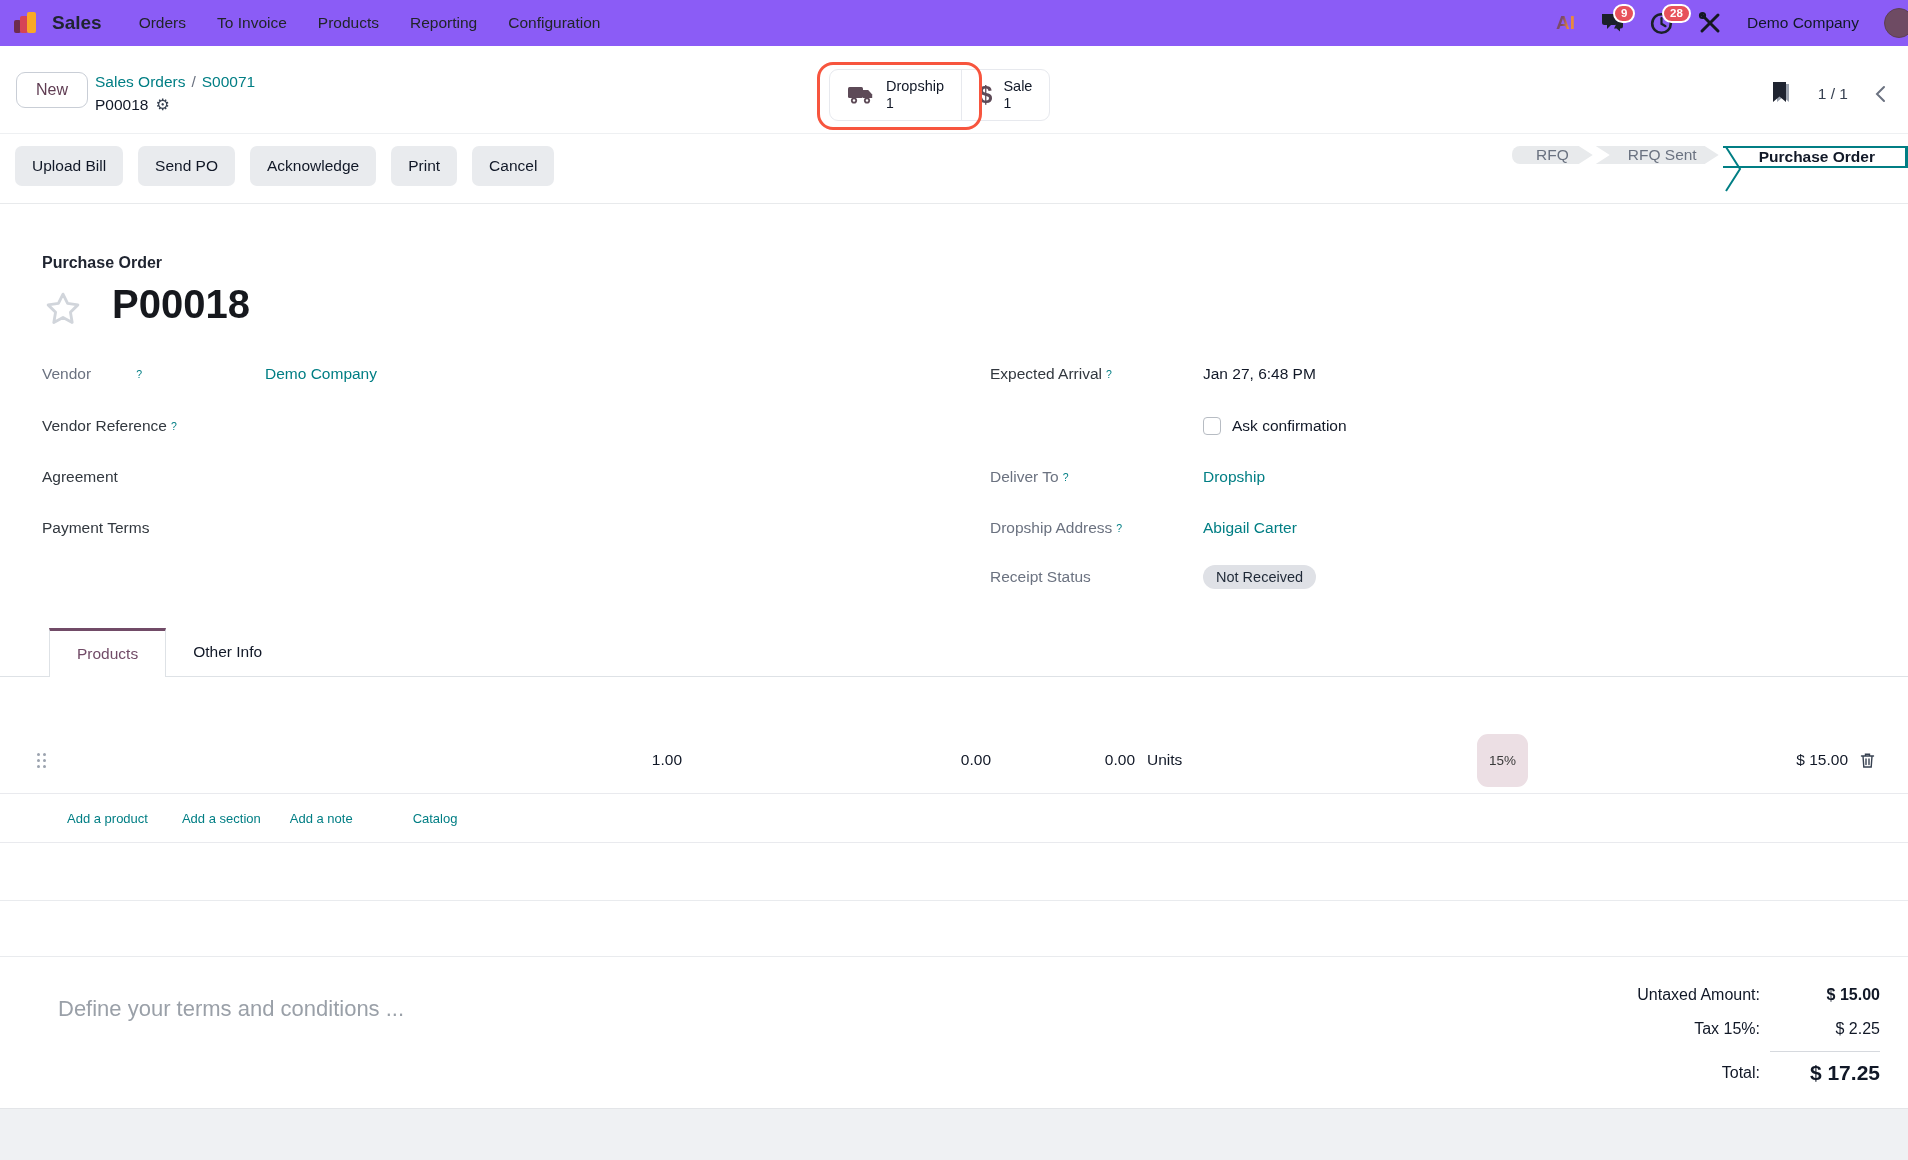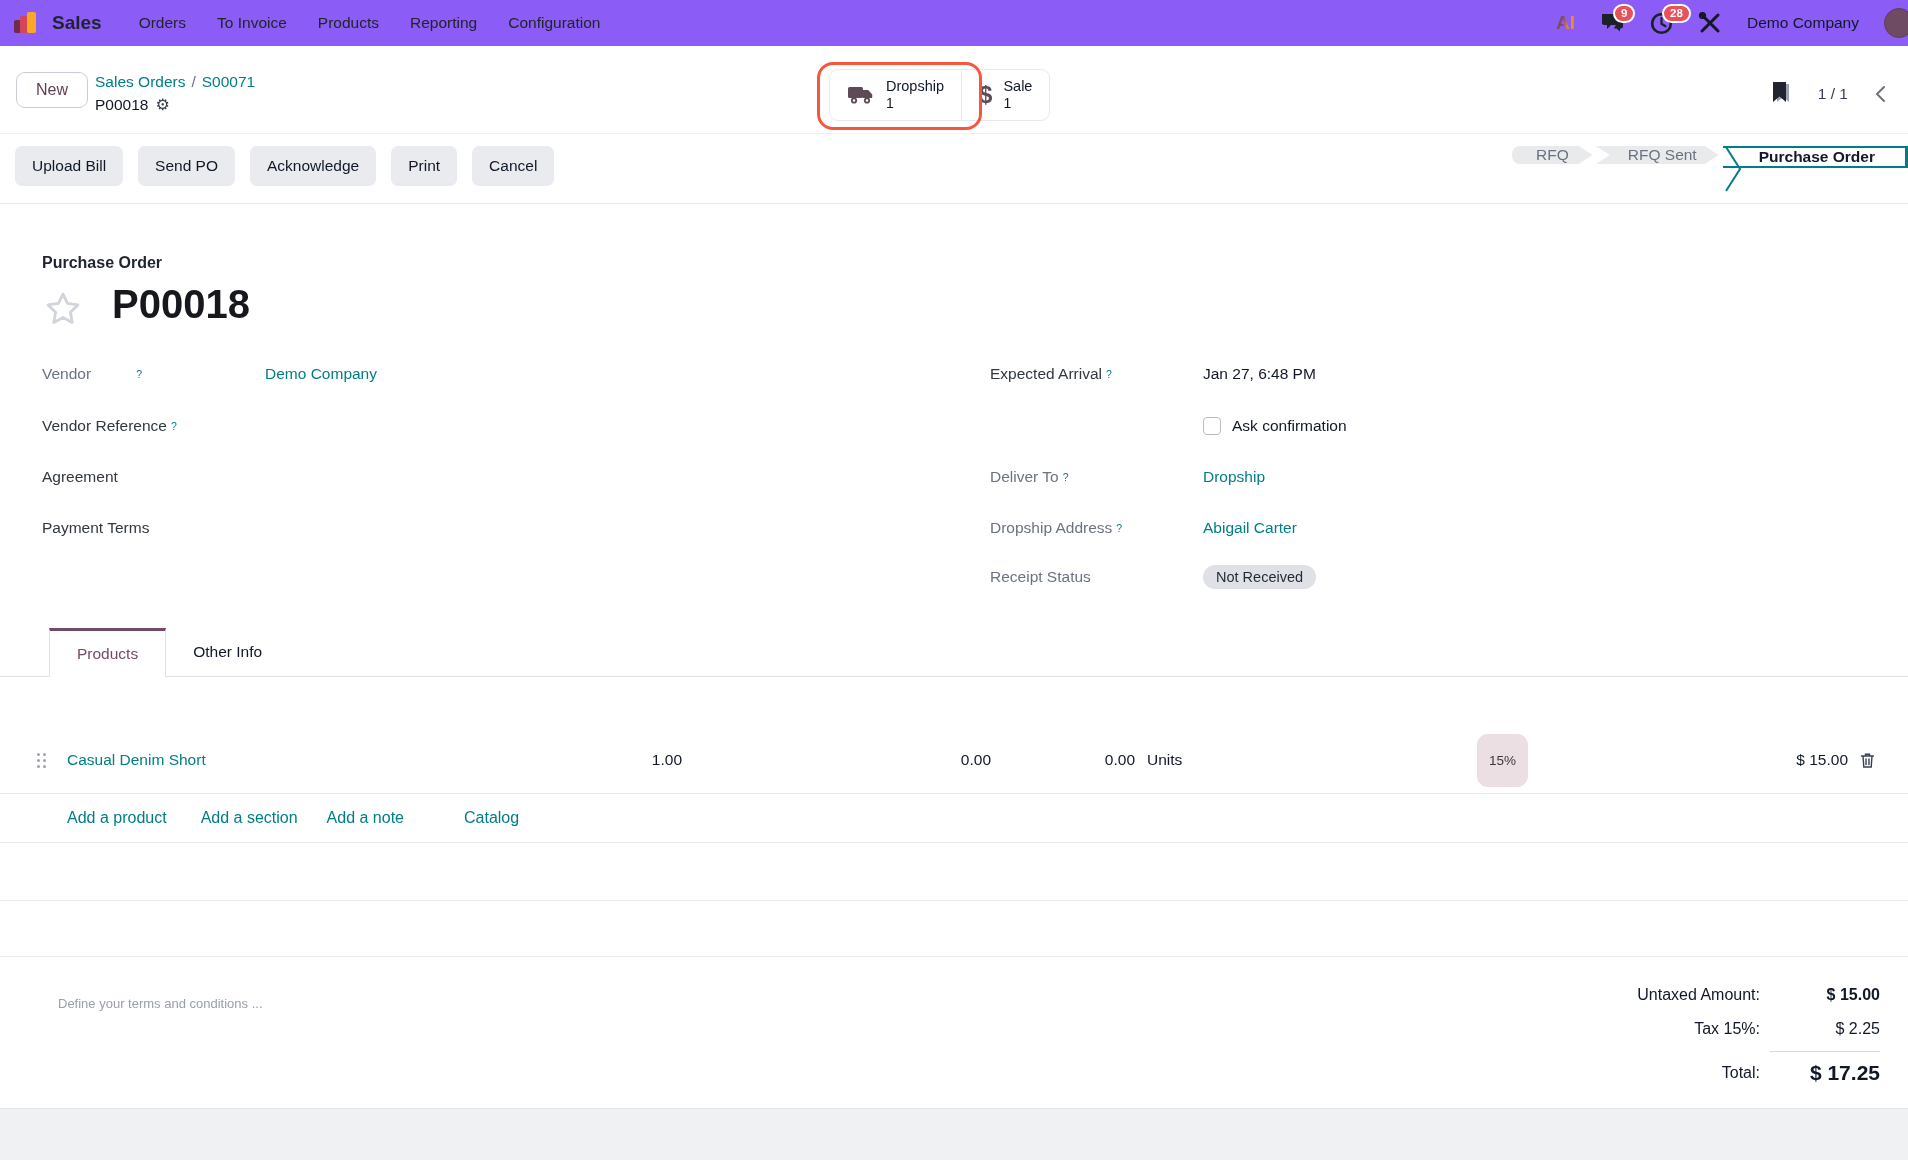--- a/index.html
+++ b/index.html
@@ -104,25 +104,25 @@
   .c-taxes{left:1477px; width:120px;}
   .c-amount{left:1666px; width:182px;}
   .c-opt{left:1869px; width:26px;}
   .c-trash{left:1860px; width:26px;}
   .prod-link{color:var(--link); cursor:pointer;}
   .tax-pill{background:#ecdfe4; border-radius:11px; padding:19px 12px; font-size:13.5px; color:#3a3a3a;}
   .drag{position:absolute; left:37px; top:26px; width:9px; height:15px; cursor:grab;}
   .drag i{position:absolute; width:3px; height:3px; border-radius:50%; background:#9ca3af;}
   .links-row{position:absolute; left:0; top:590px; width:1908px; height:49px; border-bottom:1px solid #e9eaee;
     display:flex; align-items:center; gap:0;}
-  .tlink{color:var(--link); font-size:16px; cursor:pointer;}
+  .tlink{color:var(--link); font-size:13px; cursor:pointer;}
   .empty-block{position:absolute; left:0; top:696px; width:1908px; height:57px;
     border-top:1px solid #e9ebee; border-bottom:1px solid #e9ebee;}
   
-  .terms{position:absolute; left:58px; top:792px; font-size:13px; color:#9aa0a8; cursor:text;}
+  .terms{position:absolute; left:58px; top:792px; font-size:22px; color:#9aa0a8; cursor:text;}
   .totals{position:absolute; right:28px; width:380px; top:779px;}
   .trow2{display:flex; align-items:center; height:24px; margin-bottom:10px;}
   .tlabel{flex:1; text-align:right; font-size:16px; color:#111827;}
   .tval{width:120px; text-align:right; font-size:16px; color:#111827;}
   .tval.bold{font-weight:700;}
   .tot-sep{margin-left:auto; width:110px; border-top:1px solid #d6d9de; margin-bottom:6px;}
   .trow2.grand{height:30px;}
   .grand .tlabel{font-size:16px;}
   .grand .tval{font-size:21px; font-weight:700;}
   .bottom-band{position:absolute; left:0; top:904px; width:1908px; height:52px;
@@ -311,23 +311,20 @@
 
   <div class="trow">
     <div class="drag">
       <i style="left:0; top:0;"></i>
         <i style="left:6px; top:0;"></i>
       <i style="left:0; top:6px;"></i>
         <i style="left:6px; top:6px;"></i>
       <i style="left:0; top:12px;"></i>
         <i style="left:6px; top:12px;"></i>
     </div>
-    <div class="cell c-product">
-      <span class="prod-link">Casual Denim Short</span>
-    </div>
     <div class="cell r c-qty">1.00</div>
     <div class="cell r c-recv">0.00</div>
     <div class="cell r c-billed">0.00</div>
     <div class="cell c-unit">Units</div>
     <div class="cell c-taxes">
       <span class="tax-pill">15%</span>
     </div>
     <div class="cell r c-amount">$ 15.00</div>
     <div class="cell c-trash">
       <svg width="15" height="17" viewBox="0 0 15 17">

